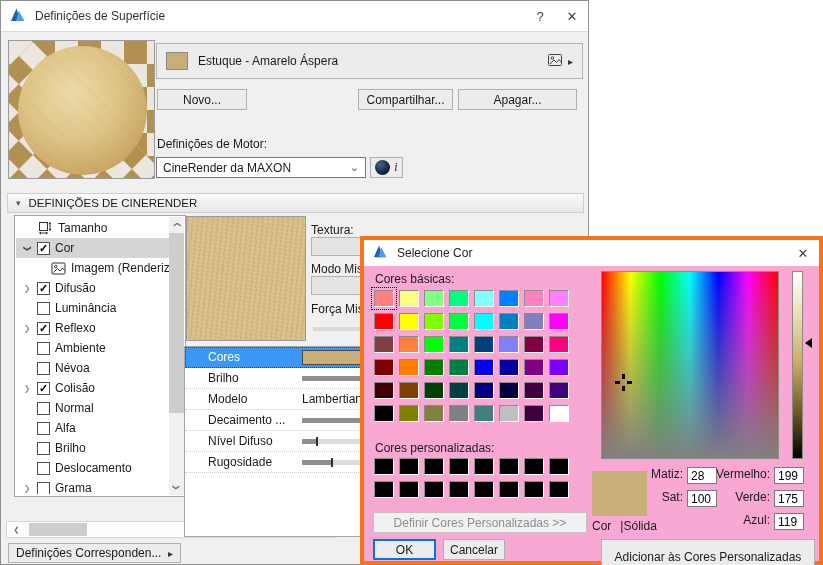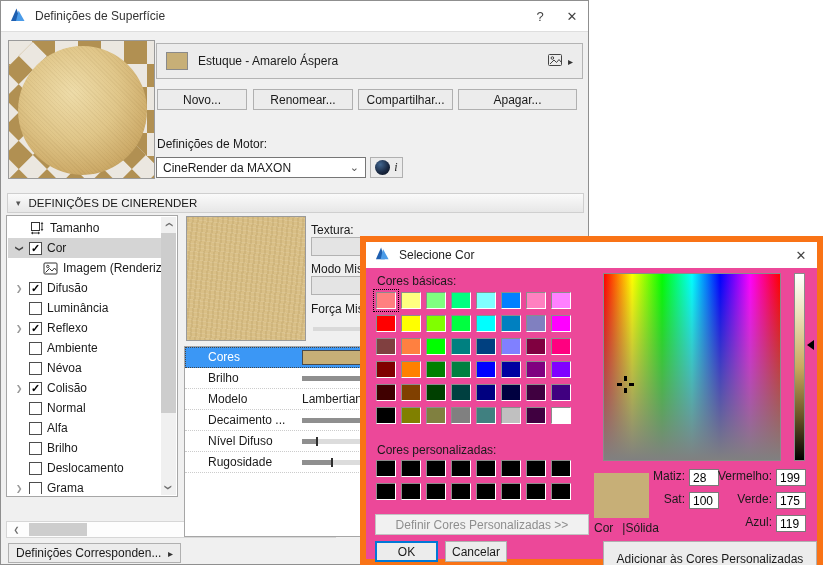--- a/index.html
+++ b/index.html
@@ -48,21 +48,21 @@
     background:radial-gradient(circle at 35% 30%, #41668f 0%, #1a2a44 55%, #060b14 100%); }
   .c4d-i { font-family:"Liberation Serif", serif; font-style:italic; color:#222; }
 
   .section-hdr { position:absolute; left:6px; top:192px; width:577px; height:20px;
     background:linear-gradient(#fafafa,#e7e7e7); border:1px solid #cfcfcf;
     display:flex; align-items:center; padding:0 8px; gap:8px; }
   .section-hdr .txt { font-weight:normal; font-size:11.5px; }
   .tri { color:#555; font-size:9px; }
 
   
-  .tree-panel { position:absolute; left:5px; top:214px; width:172px; height:282px;
+  .tree-panel { position:absolute; left:13px; top:214px; width:172px; height:282px;
     background:#fff; border:1px solid #a6a6a6;padding-left:24px; }
   .tree-list { position:absolute; left:1px; top:2px; right:16px; bottom:2px; overflow:hidden; }
   .tree-row { height:20px; display:flex; align-items:center; padding-left:6px; gap:5px; }
   .tree-row.sel { background:#d5d5d5; }
   .tree-row.ind { padding-left:30px; }
   .expander { width:10px; text-align:center; color:#999; font-size:8px; }
   .expander.down { color:#444; display:inline-block; transform:rotate(90deg); }
   .cb { width:13px; height:13px; background:#fff; border:1px solid #4d4d4d; font-size:11px;
     line-height:11px; text-align:center; color:#000; font-weight:bold; }
   .ticon { width:16px; height:14px; display:flex; align-items:center; justify-content:center; }
@@ -102,21 +102,21 @@
   .prop-row.sel { background:#3b97f5; color:#fff; outline:1px dotted #444; outline-offset:-1px; }
   .prop-name { width:94px; white-space:nowrap; }
   .prop-ctrl { position:absolute; left:117px; right:6px; display:flex; align-items:center; }
   .pswatch { width:245px; height:15px; background:#c7af77; border:1px solid #4a4a4a; }
   .ptrack { position:relative; width:170px; height:5px; background:#dcdcdc; }
   .pfill { position:absolute; left:0; top:0; height:5px; background:#8f8f8f; }
   .pthumb { position:absolute; top:-2px; width:2px; height:9px; background:#2f2f2f; }
 
   
   .color-dialog { position:absolute; left:360px; top:236px; width:463px; height:329px;
-    background:#ec4899; border:6px solid #f97316; }
+    background:#f9a8d4; border:4px solid #f97316; }
   .cd-title { position:absolute; left:0; top:0; right:0; height:26px; background:#fff;
     display:flex; align-items:center; padding-left:9px; }
   .cd-title .title { margin-left:9px; flex:1; color:#222; }
   .cd-label { position:absolute; }
 
   .swgrid { position:absolute; display:grid; grid-template-columns:repeat(8,20px); gap:6px 5px; }
   .sw { width:20px; height:17px; border:1px solid; border-color:#8c8c8c #ffffff #ffffff #8c8c8c; }
   .sw.selcell { outline:1px dotted #000; outline-offset:2px; }
 
   .cd-btn { position:absolute; background:#ececec; border:1px solid #b0b0b0; display:flex;
@@ -177,21 +177,20 @@
       <span class="sname">Estuque - Amarelo Áspera</span>
       <span><svg width="16" height="14" viewBox="0 0 16 14">
             <rect x="1.5" y="1.5" width="13" height="11" rx="1" fill="none" stroke="#444"></rect>
             <circle cx="5.4" cy="5" r="1.3" fill="none" stroke="#444"></circle>
             <path d="M3 11 L7 7 L9.5 9.5 L12 6.5 L14 9" fill="none" stroke="#444"></path>
           </svg></span>
       <span class="flyout">▸</span>
     </div>
 
     <div class="btn" style="left:156px;top:88px;width:90px;height:21px">Novo...</div>
-    <div class="btn" style="left:252px;top:88px;width:100px;height:21px">Renomear...</div>
     <div class="btn" style="left:357px;top:88px;width:95px;height:21px">Compartilhar...</div>
     <div class="btn" style="left:457px;top:88px;width:119px;height:21px">Apagar...</div>
 
     <div class="engine-label">Definições de Motor:</div>
     <div class="engine-select">
       <span class="val">CineRender da MAXON</span>
       <span class="dd-chevron">⌄</span>
     </div>
     <div class="btn c4d-btn">
       <span class="c4d-ball"></span>

